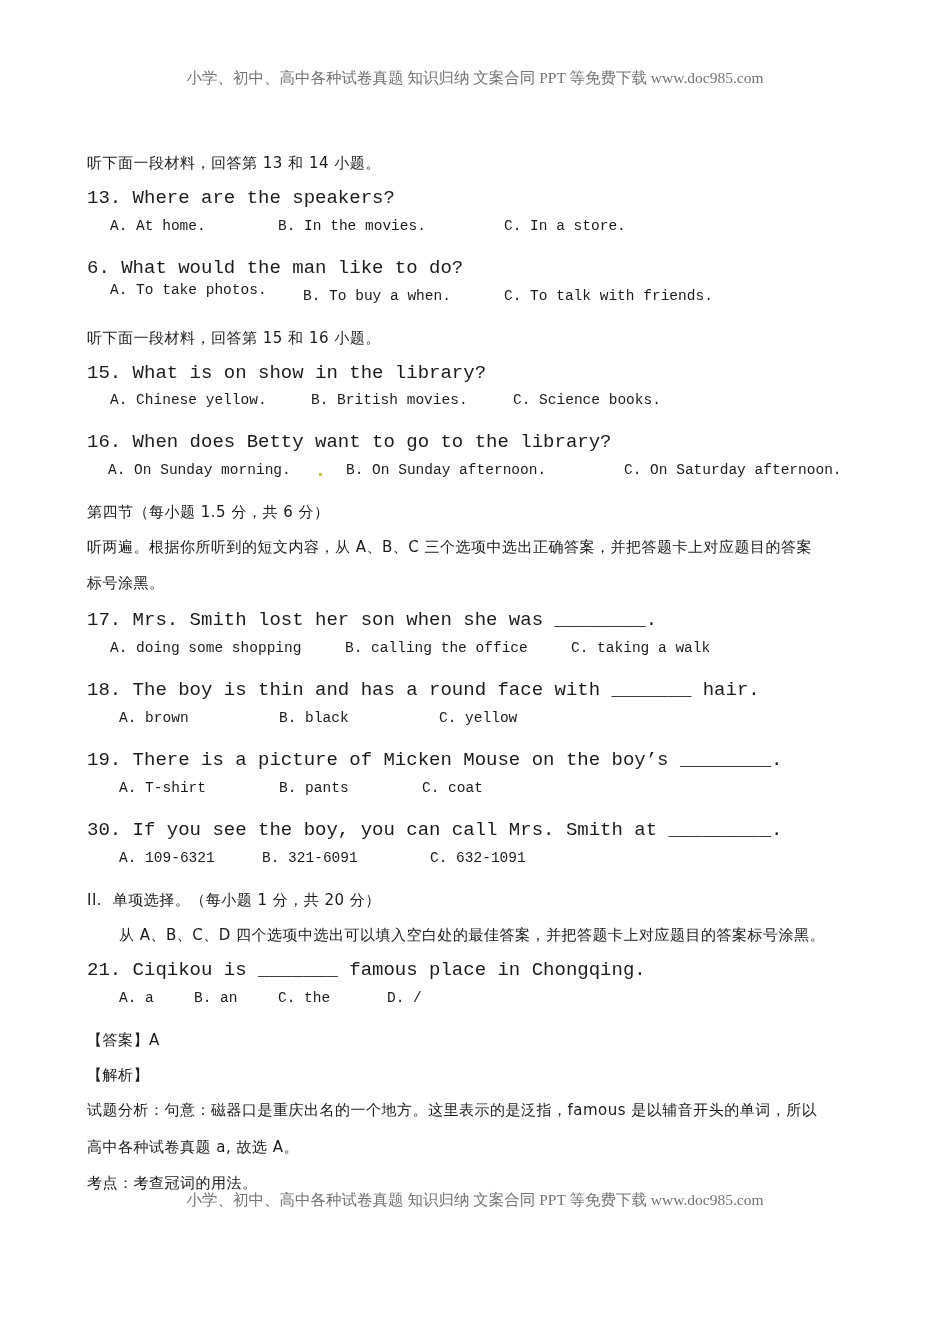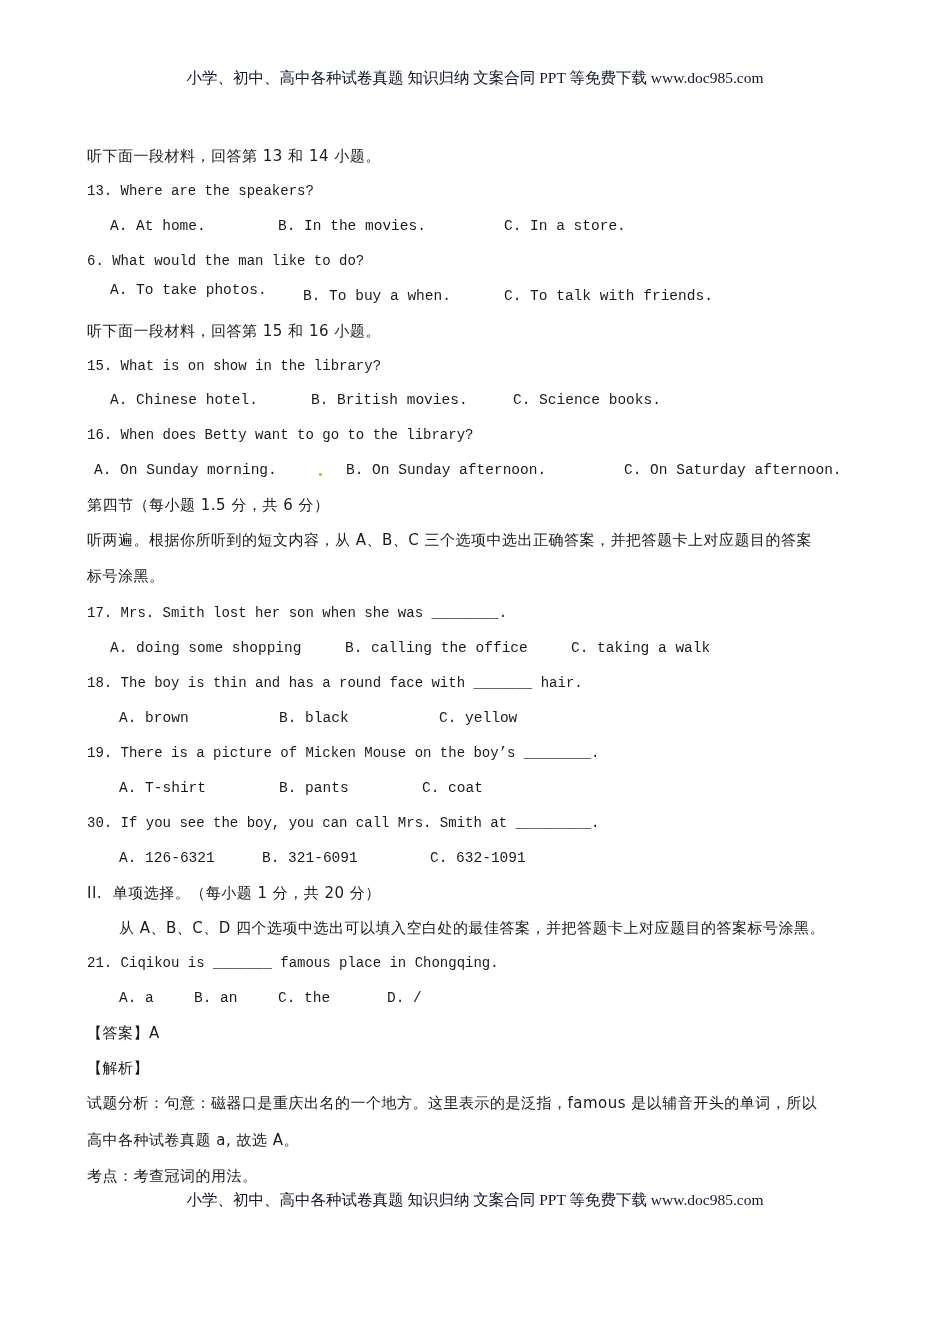--- a/index.html
+++ b/index.html
@@ -4,29 +4,29 @@
 <style>
   html, body { margin: 0; padding: 0; background: #ffffff; }
   body {
     width: 950px; height: 1344px; position: relative; overflow: hidden;
     font-family: "DejaVu Serif", "Liberation Serif", serif;
     color: #1a1a1a;
   }
   .header, .footer {
     position: absolute; left: 0; width: 950px; text-align: center;
     font-family: "Liberation Serif", "DejaVu Serif", serif;
-    font-size: 15.5px; letter-spacing: 0px; color: #0f172a;
+    font-size: 15.5px; letter-spacing: 0px; color: #737373;
   }
   .header { top: 68px; }
   .footer { top: 1190px; }
   .line {
     position: absolute; left: 87px; white-space: pre;
-    font-size: 15px; line-height: 20px;
+    font-size: 15px; line-height: 20px; margin-top: 7px;
   }
-  .mono { font-family: "Liberation Mono", "DejaVu Sans Mono", monospace; font-size: 14px; }
+  .mono { font-family: "Liberation Mono", "DejaVu Sans Mono", monospace; font-size: 19px; }
   .cn { font-family: "DejaVu Sans", "Liberation Sans", sans-serif; font-size: 15px; letter-spacing: 0.5px; }
   .opt { position: absolute; white-space: pre; font-family: "Liberation Mono", "DejaVu Sans Mono", monospace; font-size: 14.5px; line-height: 20px; }
   .dot { position: absolute; width: 3px; height: 3px; background: #c8c640; }
 </style>
 </head>
 <body>
 
 <div class="header">小学、初中、高中各种试卷真题 知识归纳 文案合同 PPT 等免费下载   www.doc985.com</div>
 
 <div class="line cn" style="top:146px">听下面一段材料，回答第 13 和 14 小题。</div>
@@ -37,26 +37,26 @@
 <div class="opt" style="top:216px;left:504px">C. In a store.</div>
 
 <div class="line mono" style="top:251px">6. What would the man like to do?</div>
 <div class="opt" style="top:280px;left:110px">A. To take photos.</div>
 <div class="opt" style="top:286px;left:303px">B. To buy a when.</div>
 <div class="opt" style="top:286px;left:504px">C. To talk with friends.</div>
 
 <div class="line cn" style="top:321px">听下面一段材料，回答第 15 和 16 小题。</div>
 
 <div class="line mono" style="top:356px">15. What is on show in the library?</div>
-<div class="opt" style="top:390px;left:110px">A. Chinese hotel.</div>
+<div class="opt" style="top:390px;left:110px">A. Chinese yellow.</div>
 <div class="opt" style="top:390px;left:311px">B. British movies.</div>
 <div class="opt" style="top:390px;left:513px">C. Science books.</div>
 
 <div class="line mono" style="top:425px">16. When does Betty want to go to the library?</div>
-<div class="opt" style="top:460px;left:94px">A. On Sunday morning.</div>
+<div class="opt" style="top:460px;left:108px">A. On Sunday morning.</div>
 <div class="dot" style="top:473px;left:319px"></div>
 <div class="opt" style="top:460px;left:346px">B. On Sunday afternoon.</div>
 <div class="opt" style="top:460px;left:624px">C. On Saturday afternoon.</div>
 
 <div class="line cn" style="top:495px">第四节（每小题 1.5 分，共 6 分）</div>
 <div class="line cn" style="top:530px">听两遍。根据你所听到的短文内容，从 A、B、C 三个选项中选出正确答案，并把答题卡上对应题目的答案</div>
 <div class="line cn" style="top:566px">标号涂黑。</div>
 
 <div class="line mono" style="top:603px">17. Mrs. Smith lost her son when she was ________.</div>
 <div class="opt" style="top:638px;left:110px">A. doing some shopping</div>
@@ -67,21 +67,21 @@
 <div class="opt" style="top:708px;left:119px">A. brown</div>
 <div class="opt" style="top:708px;left:279px">B. black</div>
 <div class="opt" style="top:708px;left:439px">C. yellow</div>
 
 <div class="line mono" style="top:743px">19. There is a picture of Micken Mouse on the boy’s ________.</div>
 <div class="opt" style="top:778px;left:119px">A. T-shirt</div>
 <div class="opt" style="top:778px;left:279px">B. pants</div>
 <div class="opt" style="top:778px;left:422px">C. coat</div>
 
 <div class="line mono" style="top:813px">30. If you see the boy, you can call Mrs. Smith at _________.</div>
-<div class="opt" style="top:848px;left:119px">A. 126-6321</div>
+<div class="opt" style="top:848px;left:119px">A. 109-6321</div>
 <div class="opt" style="top:848px;left:262px">B. 321-6091</div>
 <div class="opt" style="top:848px;left:430px">C. 632-1091</div>
 
 <div class="line cn" style="top:883px">II.  单项选择。（每小题 1 分，共 20 分）</div>
 <div class="line cn" style="top:918px;left:119px">从 A、B、C、D 四个选项中选出可以填入空白处的最佳答案，并把答题卡上对应题目的答案标号涂黑。</div>
 
 <div class="line mono" style="top:953px">21. Ciqikou is _______ famous place in Chongqing.</div>
 <div class="opt" style="top:988px;left:119px">A. a</div>
 <div class="opt" style="top:988px;left:194px">B. an</div>
 <div class="opt" style="top:988px;left:278px">C. the</div>

